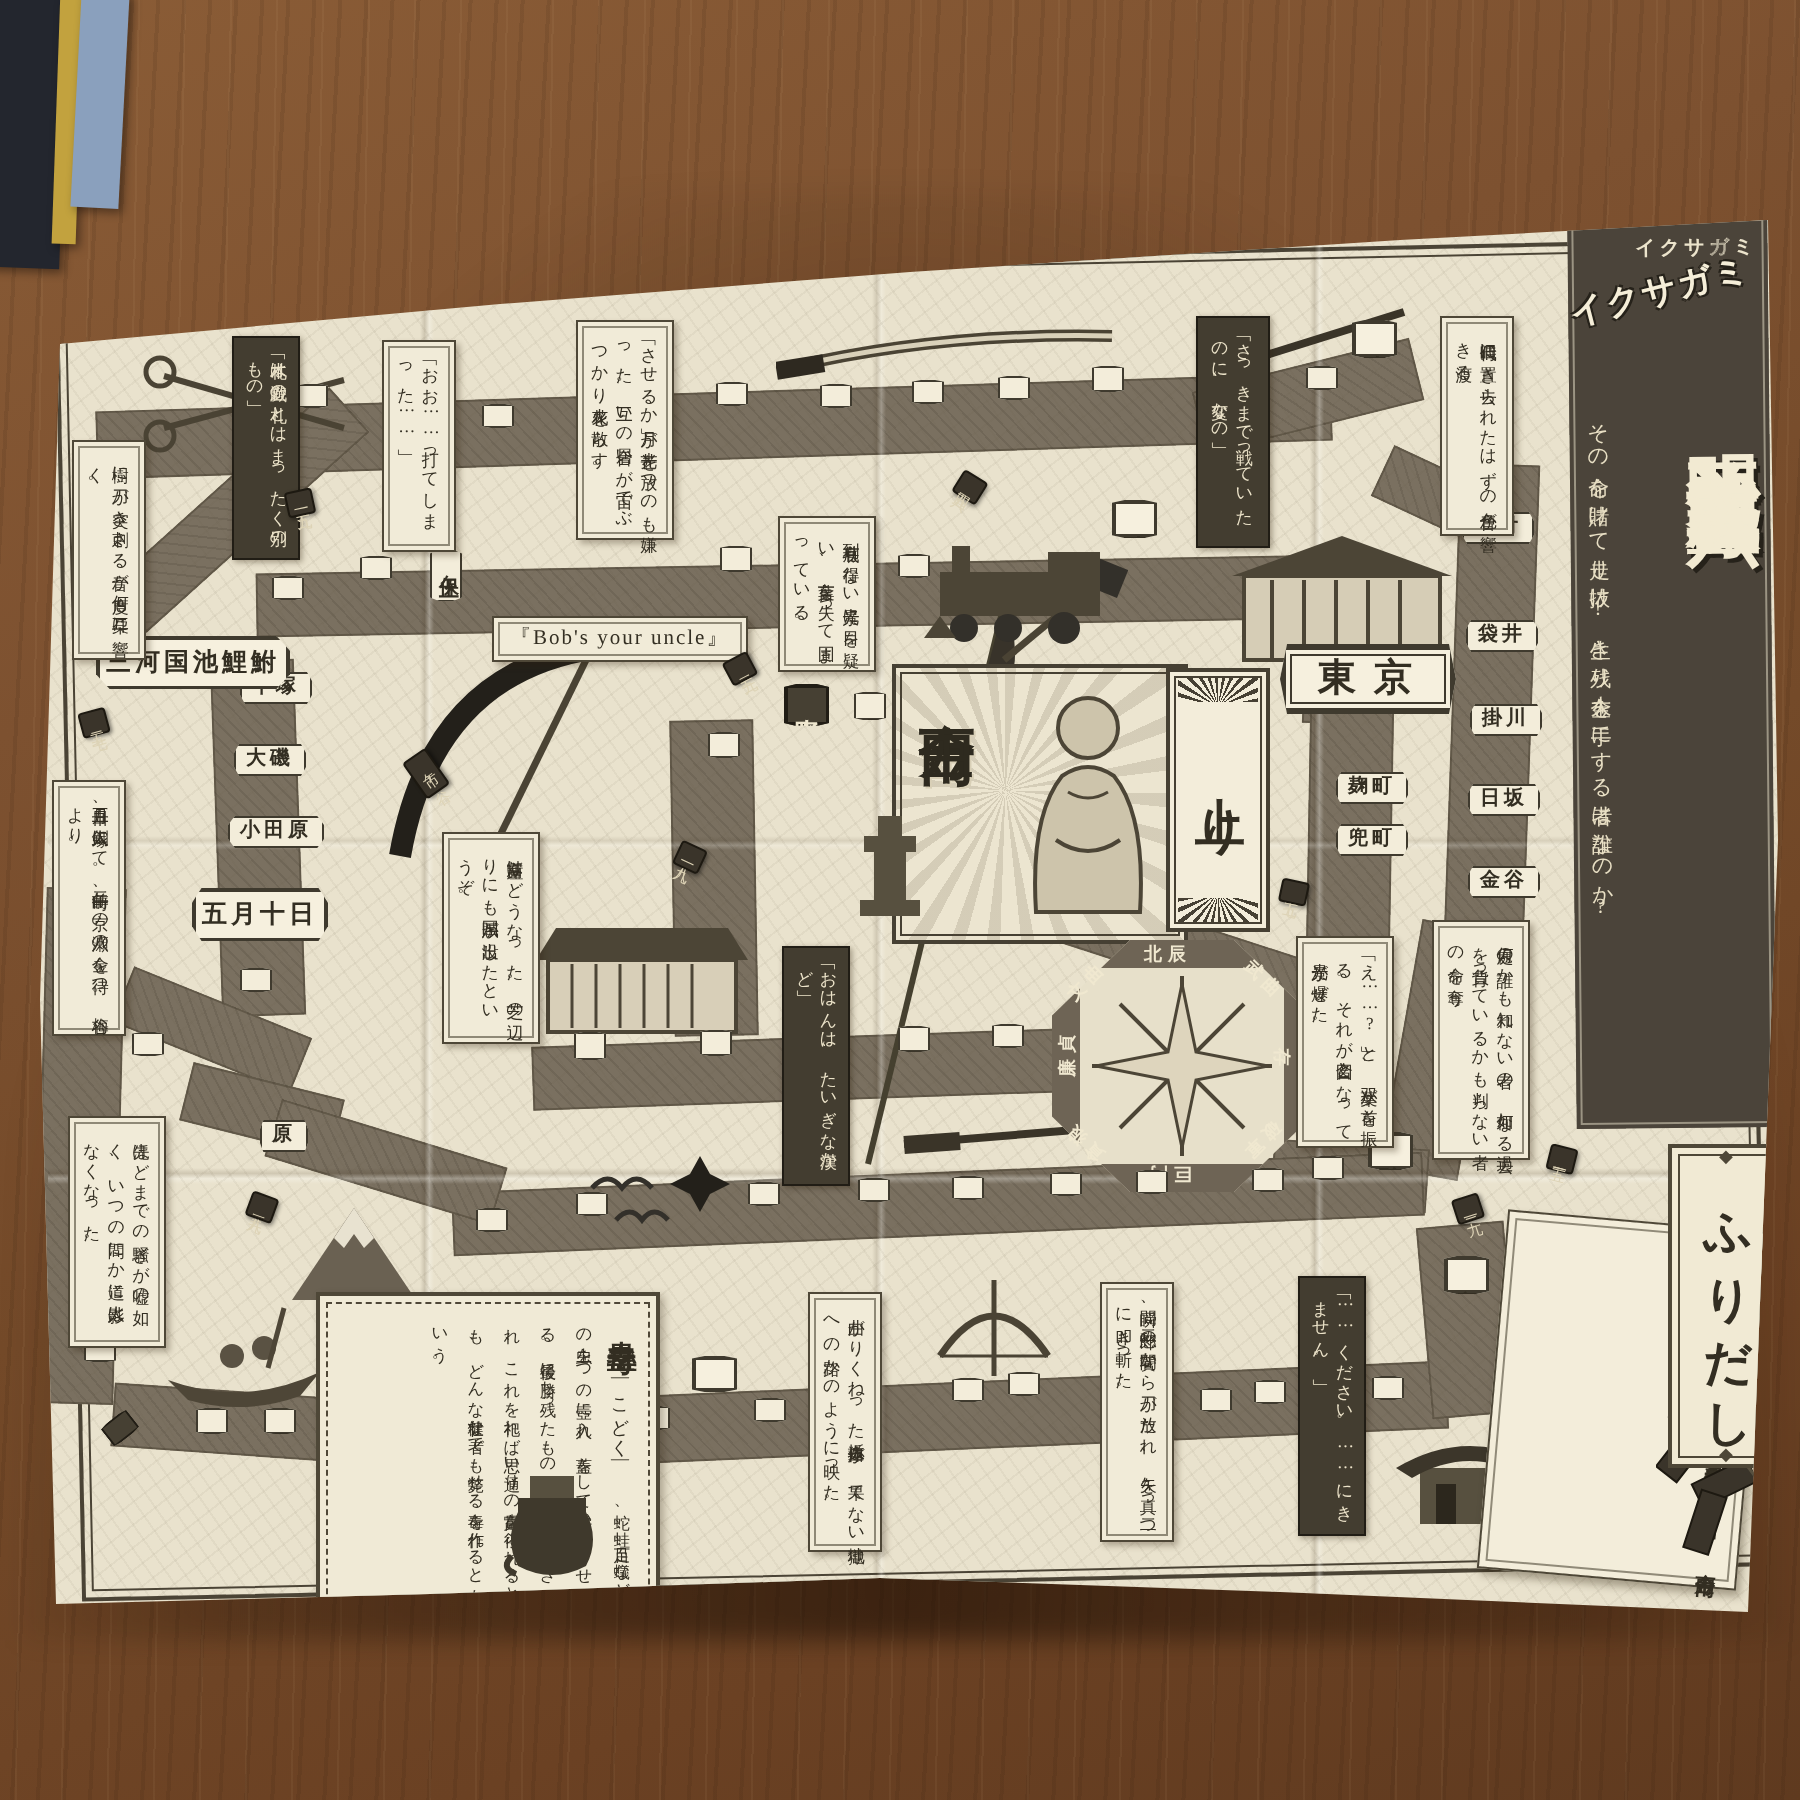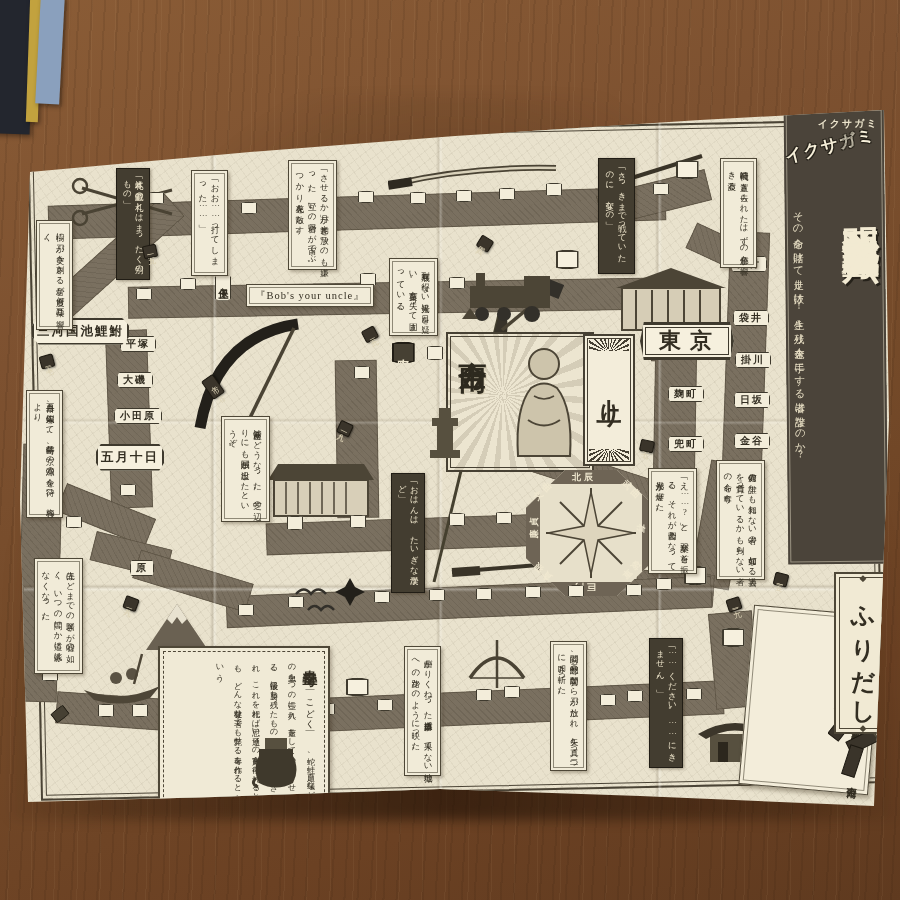--- a/index.html
+++ b/index.html
@@ -32,32 +32,32 @@
   
   .st{position:absolute;writing-mode:vertical-rl;text-orientation:upright;z-index:5;
     background:#f3edda;border:1.5px solid #3f3a2e;padding:4px 2px;
     font-size:10px;letter-spacing:1px;line-height:1;font-weight:bold;
     clip-path:polygon(28% 0,72% 0,100% 7%,100% 93%,72% 100%,28% 100%,0 93%,0 7%);}
   .st.h{writing-mode:horizontal-tb;padding:2px 5px;letter-spacing:2px;
     clip-path:polygon(7% 0,93% 0,100% 28%,100% 72%,93% 100%,7% 100%,0 72%,0 28%);}
   .st.big{font-size:12.5px;border-width:2.5px;padding:5px 3px;background:#f6f0de;z-index:6;}
   .st.dark{background:#464033;color:#efe7cf;border-color:#211d15;}
   .st.hex{clip-path:polygon(4% 0,96% 0,100% 50%,96% 100%,4% 100%,0 50%);
-    font-size:22px;letter-spacing:9px;padding:5px 10px 5px 16px;border-width:3px;
+    font-size:19px;letter-spacing:9px;padding:5px 10px 5px 16px;border-width:3px;
     box-shadow:inset 0 0 0 2px #f6f0de,inset 0 0 0 3px #3f3a2e;}
   
   .bub{position:absolute;writing-mode:vertical-rl;text-orientation:upright;z-index:6;
     background:#f1ebd8;border:1.5px solid #4e4737;padding:6px 5px;
     font-size:8.5px;line-height:1.45;letter-spacing:.5px;
     box-shadow:2px 2px 3px rgba(45,32,12,.3),inset 0 0 0 2px #f1ebd8,inset 0 0 0 3px rgba(78,71,55,.6);}
   .bub.dark,.ban{background:#433d30;color:#ece3c9;border-color:#211d15;
     box-shadow:1px 1px 3px rgba(45,32,12,.4);}
   .ban{position:absolute;writing-mode:vertical-rl;text-orientation:upright;z-index:7;
     border:1.5px solid #211d15;padding:5px 4px;font-size:8.5px;line-height:1.4;letter-spacing:.5px;}
-  .bub.h{writing-mode:horizontal-tb;font-size:10.5px;letter-spacing:1px;padding:3px 8px;}
+  .bub.h{writing-mode:horizontal-tb;font-size:10.5px;letter-spacing:1px;padding:3px 8px;margin-top:24px;}
   
   .tagn{position:absolute;writing-mode:vertical-rl;text-orientation:upright;z-index:7;
     background:#3a342a;color:#ddd3b6;border:1px solid #1d1911;border-radius:2px;
     padding:4px 2px;font-size:7.5px;line-height:1;letter-spacing:1px;
     box-shadow:1px 1px 2px rgba(0,0,0,.45);}
   
   .tstrip{position:absolute;left:786px;top:108px;width:100px;height:456px;z-index:8;
     background:#4b443a;transform:rotate(-.6deg);
     box-shadow:inset 0 0 0 2px #4b443a,inset 0 0 0 3px rgba(236,228,204,.5);}
   .t-author{position:absolute;top:9px;right:5px;font-size:10px;color:#ece4cc;letter-spacing:2px;font-weight:bold;}
@@ -283,21 +283,21 @@
     <div class="st" style="left:476px;top:689px">土山</div>
     <div class="st" style="left:377px;top:699px">坂下</div>
     <div class="st big" style="left:346px;top:678px">伊勢国関</div>
     <div class="st" style="left:319px;top:703px">亀山</div>
     <div class="st" style="left:287px;top:708px">庄野</div>
     <div class="st" style="left:132px;top:704px">石薬師</div>
     <div class="st" style="left:98px;top:704px">四日市</div>
     <div class="st dark" style="left:52px;top:708px;transform:rotate(-38deg)">桑名</div>
     <div class="st" style="left:42px;top:670px">宮</div>
     <div class="st" style="left:26px;top:456px">鳴海</div>
-    <div class="st big h" style="left:32px;top:318px">三河国池鯉鮒</div>
+    <div class="st big h" style="left:48px;top:318px">三河国池鯉鮒</div>
     <div class="st" style="left:148px;top:192px">岡崎</div>
     <div class="st" style="left:241px;top:202px">藤川</div>
     <div class="st" style="left:358px;top:191px">赤坂</div>
     <div class="st" style="left:410px;top:192px">御油</div>
     <div class="st" style="left:456px;top:190px">吉田</div>
     <div class="st" style="left:499px;top:188px">二川</div>
     <div class="st" style="left:546px;top:183px">白須賀</div>
     <div class="st" style="left:618px;top:188px">新居</div>
     <div class="st" style="left:653px;top:183px">舞坂</div>
     <div class="st big" style="left:676px;top:160px">遠江国浜松</div>
@@ -324,21 +324,21 @@
     <div class="st h" style="left:117px;top:372px">大磯</div>
     <div class="st h" style="left:120px;top:336px">平塚</div>
     <div class="st" style="left:136px;top:288px">藤沢</div>
     <div class="st" style="left:180px;top:278px">戸塚</div>
     <div class="st" style="left:215px;top:275px">保土ヶ谷</div>
     <div class="st" style="left:360px;top:273px">神奈川</div>
     <div class="st" style="left:449px;top:277px">川崎</div>
     <div class="st big" style="left:556px;top:250px">武蔵国品川</div>
     <div class="st big h hex" style="left:640px;top:322px">東京</div>
     <div class="st h" style="left:668px;top:386px">麹町</div>
-    <div class="st h" style="left:668px;top:436px">兜町</div>
+    <div class="st h" style="left:668px;top:412px">兜町</div>
     <div class="st" style="left:354px;top:366px">南鍋町</div>
     <div class="st" style="left:449px;top:513px">三年町</div>
     <div class="st" style="left:496px;top:512px">築地</div>
     <div class="st" style="left:350px;top:515px">永楽町</div>
     <div class="st" style="left:287px;top:516px">八重洲町</div>
     <div class="st big dark" style="left:392px;top:342px">上野寛永寺黒門</div>
 
     <div class="prize"></div>
     <div class="st" style="left:427px;top:346px;z-index:6">六月六日</div>
     <div class="prize-txt">金十万円</div>

